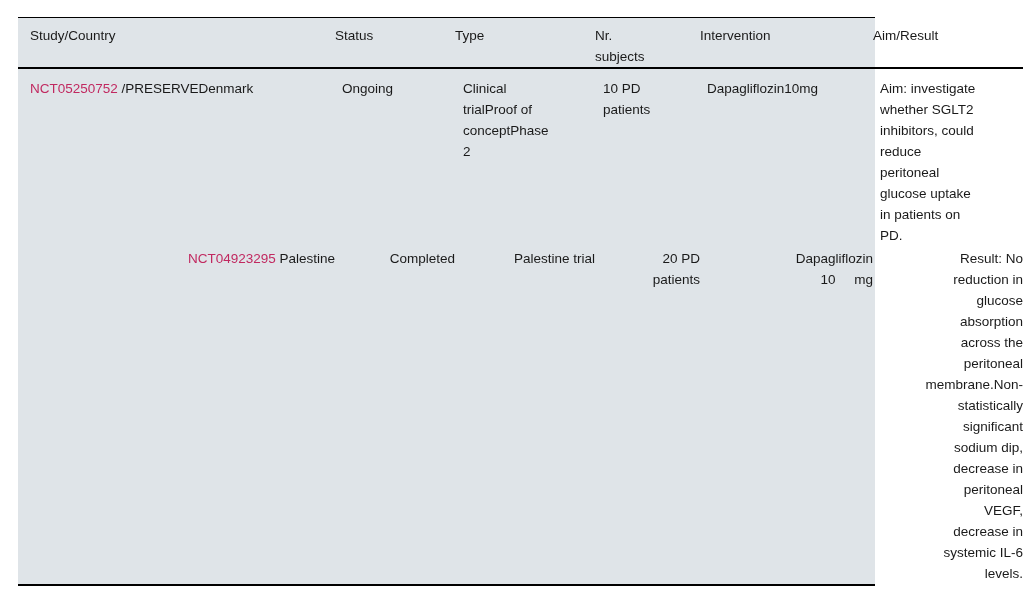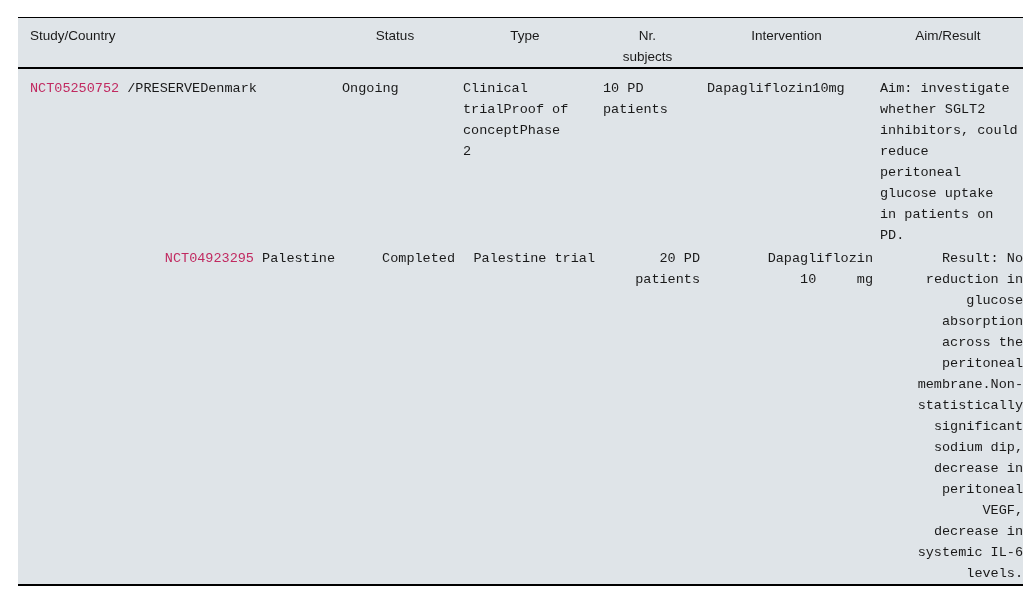--- a/index.html
+++ b/index.html
@@ -8,52 +8,51 @@
     background: #ffffff;
     width: 1029px;
     height: 599px;
     font-family: "Liberation Sans", sans-serif;
     -webkit-font-smoothing: antialiased;
   }
   .table-wrap {
     position: absolute;
     left: 18px;
     top: 17px;
-    width: 1005px;
+    width: 857px;
     background: #dfe4e8;
     border-top: 1.5px solid #000;
     border-bottom: 2.5px solid #000;
   }
   table.trials {
     border-collapse: collapse;
     table-layout: fixed;
     width: 1005px;
     color: #1a1a1a;
     font-size: 13.5px;
     line-height: 21px;
   }
   th {
     font-weight: normal;
-    text-align: center;
+    text-align: left;
     vertical-align: top;
     padding: 7px 0 0 0;
     height: 42px;
     border-bottom: 2.5px solid #000;
     white-space: pre-wrap;
   }
   th.col-study {
     text-align: left;
     padding-left: 12px;
   }
   td {
     vertical-align: top;
     padding: 9px 0 0 0;
     white-space: pre-wrap;
     word-wrap: break-word;
-    font-family: Liberation Mono, monospace;
   }
   tr.row-idx-1 td { padding-top: 2px; text-align: right; }
   td.col-study        { padding-left: 12px; }
   td.col-status       { padding-left: 7px; margin-top: 45px;  }
   td.col-type         { padding-left: 8px; margin-left: 27px;  }
   td.col-subjects     { padding-left: 8px;  }
   td.col-intervention { padding-left: 7px; margin-top: 12px;  }
   td.col-aim          { padding-left: 7px; margin-top: 10px;  }
   a.nct-link {
     color: #c12960;

